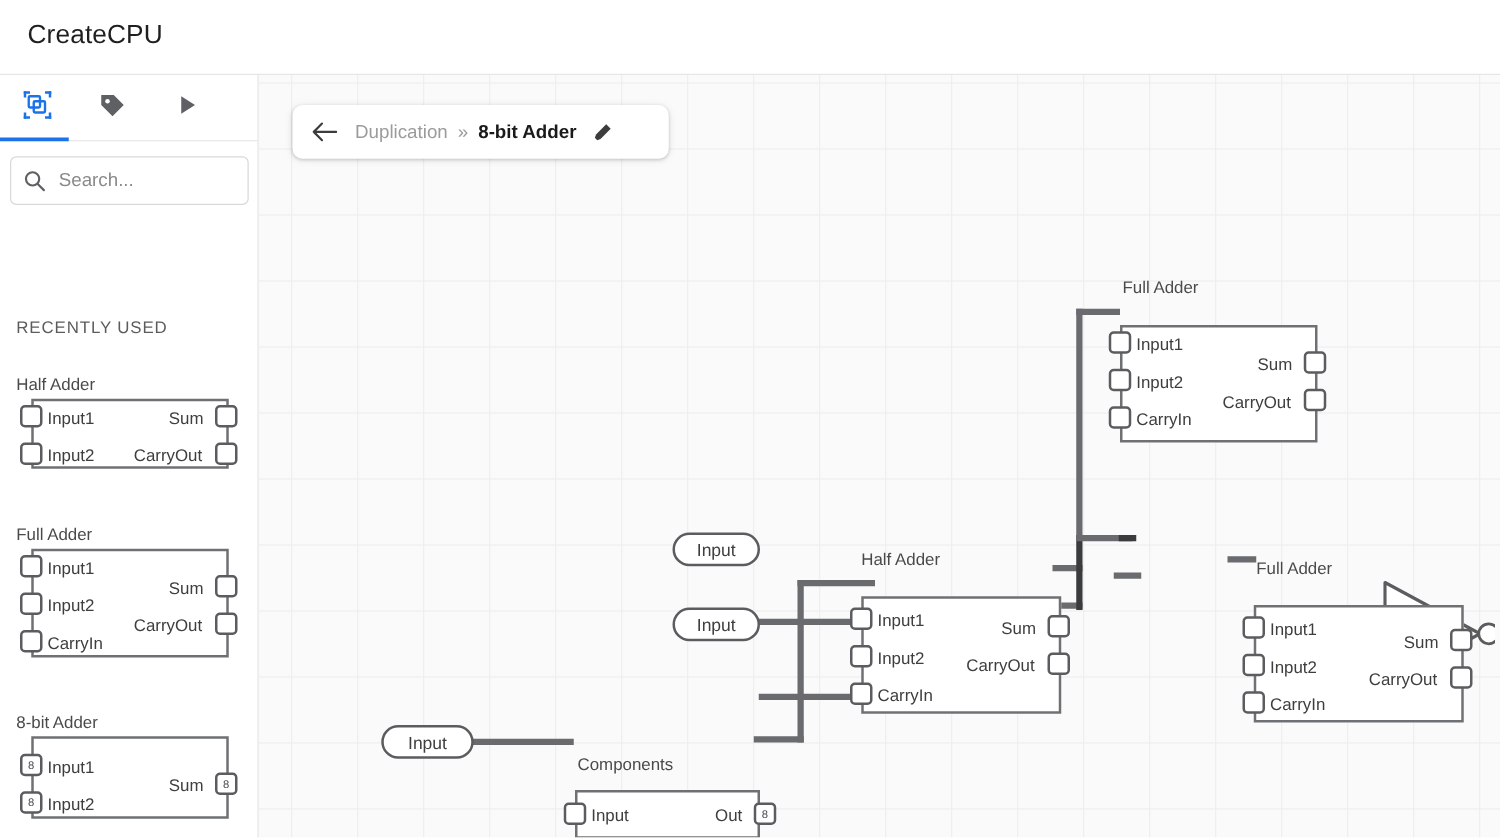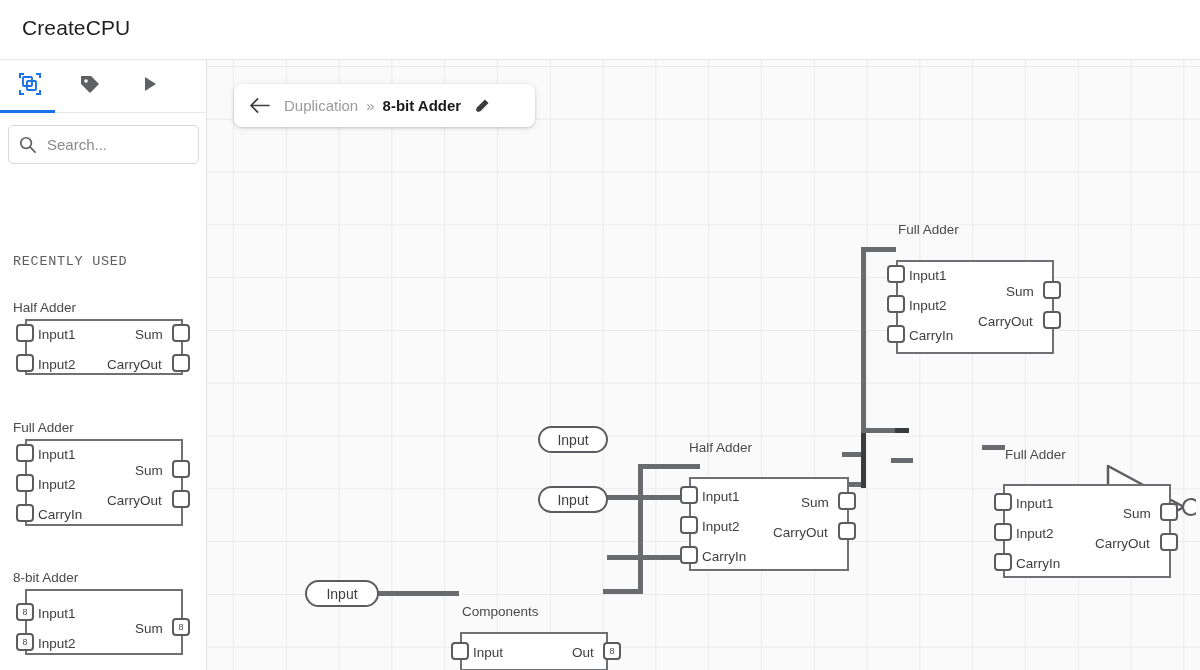--- a/index.html
+++ b/index.html
@@ -60,21 +60,21 @@
     font-family: "Liberation Sans", sans-serif;
     font-size: 15px; color: #be185d;
     margin-left: 8px; width: 140px;
   }
   #search-input::placeholder { color: #8a8a8a; }
 
   .section-head {
     position: absolute; left: 13px;
     font-size: 13.5px; letter-spacing: .7px; color: #5c5c5c;
   }
-  #sec-recent { top: 194px; font-family: Liberation Mono, monospace; }
+  #sec-recent { top: 194px; }
 
   
   .palette-item { position: absolute; }
   .pal-label {
     position: absolute; left: 0; top: 0;
     font-size: 13.5px; color: #4a4a4a; white-space: nowrap;
   }
   .pal-box {
     position: absolute;
     border: 2px solid #6f7073;

